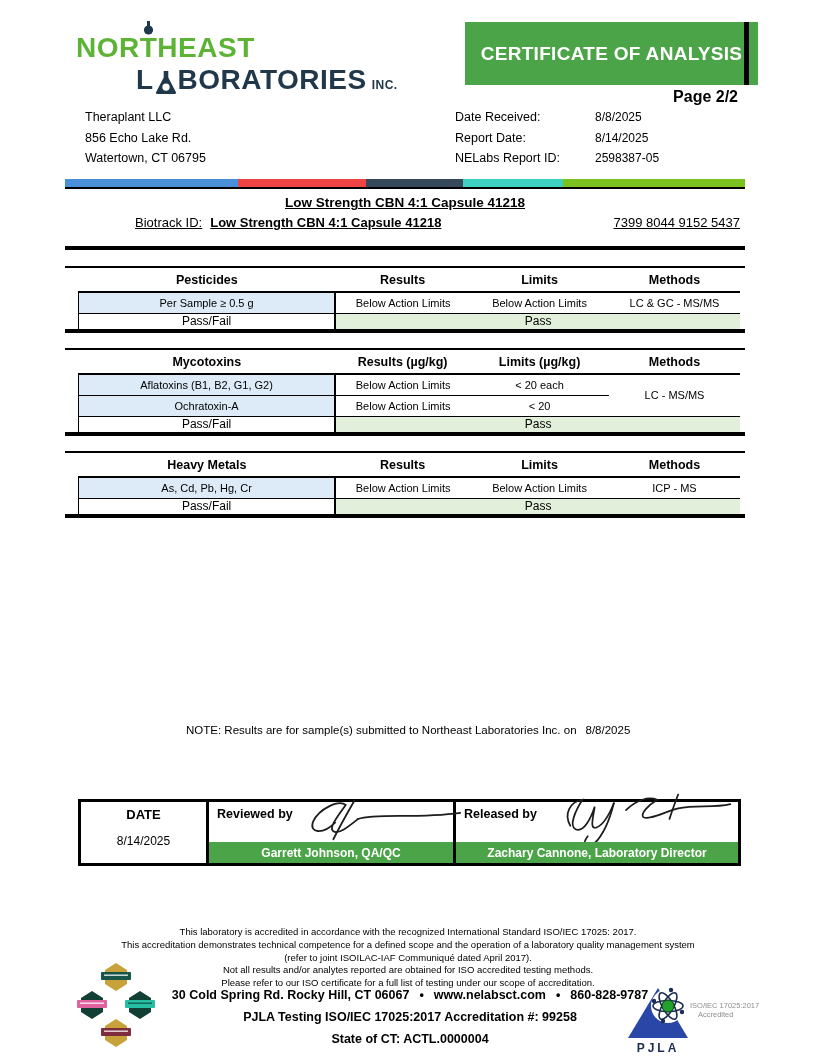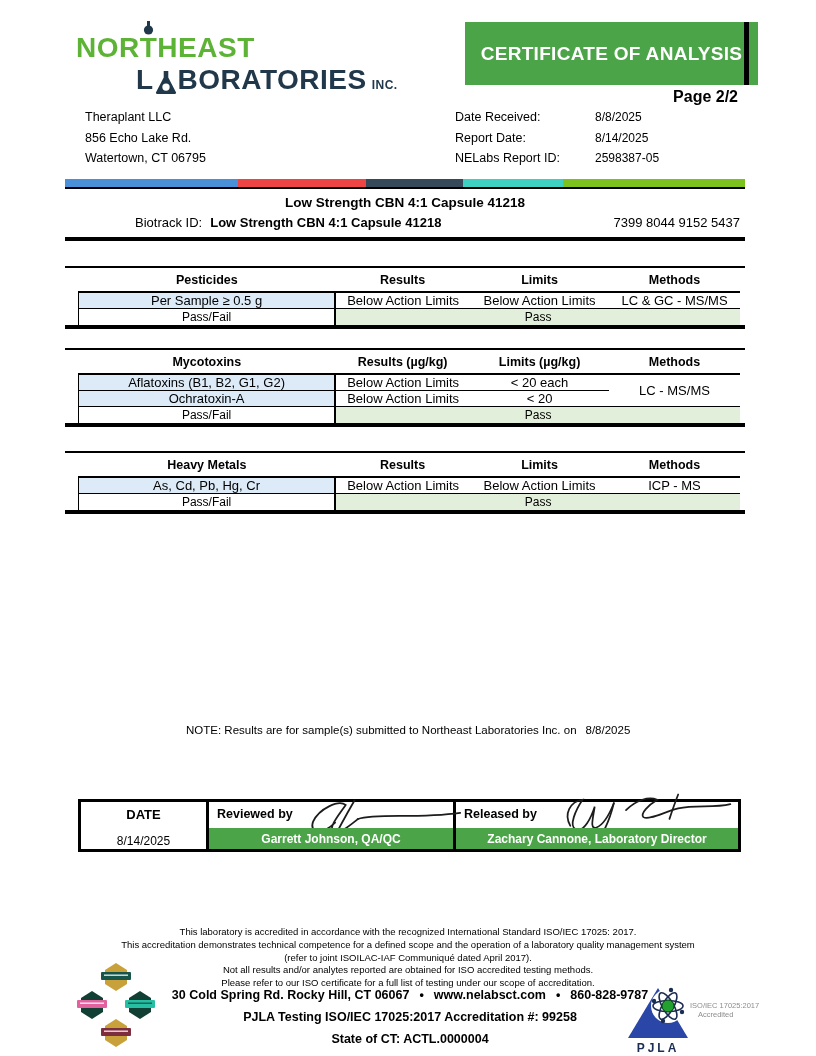--- a/index.html
+++ b/index.html
@@ -35,47 +35,47 @@
 
   
   .colorbar{position:absolute;left:65px;top:179px;width:680px;height:10px;display:flex;border-bottom:2px solid #000;}
   .colorbar span{height:100%;display:block;}
   .seg1{width:25.5%;background:var(--bar-blue);}
   .seg2{width:18.8%;background:var(--bar-red);}
   .seg3{width:14.2%;background:var(--bar-navy);}
   .seg4{width:14.8%;background:var(--bar-teal);}
   .seg5{width:26.7%;background:var(--bar-green);}
 
-  .title-block{position:absolute;left:65px;top:195px;width:680px;border-bottom:4px solid #000;padding-bottom:7px;}
+  .title-block{position:absolute;left:65px;top:195px;width:680px;border-bottom:4px solid #000;padding-bottom:16px;text-decoration:underline;}
   .sample-title{text-align:center;font-weight:700;font-size:13.5px;}
   .biotrack-row{display:flex;align-items:baseline;margin-top:5px;font-size:13px;}
   .biotrack-label{margin-left:70px;font-weight:500;}
   .biotrack-value{font-weight:600;margin-left:8px;}
   .biotrack-number{margin-left:auto;margin-right:5px;font-weight:500;}
 
   
   .tbl-block{position:absolute;left:65px;width:680px;border-top:2px solid #000;border-bottom:4px solid #000;}
   .tbl-pesticides{top:266px;}
   .tbl-mycotoxins{top:348px;}
   .tbl-heavymetals{top:451px;}
   table.an{border-collapse:collapse;table-layout:fixed;width:662px;margin-left:13px;}
   table.an th{font-weight:700;font-size:12.5px;text-align:center;height:24px;border-bottom:2.5px solid #000;padding:0;}
-  table.an td{font-size:13px;text-align:center;height:15px;padding:0 2px;}
+  table.an td{font-size:11px;text-align:center;height:21px;padding:0 2px;}
   td.analyte{background:var(--cell-blue);border:1.5px solid #000;border-right:2px solid #000;}
   td.b-thin{border-bottom:1px solid #000;}
   tr.pass-row td{height:16px;font-size:12px;}
   td.passlabel{background:#fff;border-left:1.5px solid #000;border-right:2px solid #000;}
   td.passvalue{background:var(--cell-green);border-top:1px solid #000;}
 
   
   .note{position:absolute;left:186px;top:724px;font-size:11.5px;}
   .note-date{margin-left:9px;}
 
   
-  .sig-table{position:absolute;left:78px;top:799px;width:663px;height:53px;border:3px solid #000;display:flex;}
+  .sig-table{position:absolute;left:78px;top:799px;width:663px;height:67px;border:3px solid #000;display:flex;}
   .sig-col-date{width:128px;border-right:3px solid #000;display:flex;flex-direction:column;align-items:center;padding-top:5px;}
   .sig-date-header{font-weight:800;font-size:13px;}
   .sig-date-value{font-size:12px;margin-top:12px;}
   .sig-col{position:relative;border-right:3px solid #000;overflow:visible;padding-left:44px;}
   .sig-col:last-child{border-right:none;}
   .sig-col-reviewed{width:247px;}
   .sig-col-released{flex:1;}
   .sig-label{position:absolute;left:8px;top:5px;font-weight:800;font-size:12.5px;background:transparent;}
   .sig-green{position:absolute;left:0;bottom:0;width:100%;height:21px;background:var(--sig-green);display:flex;align-items:center;justify-content:center;}
   .sig-green span{color:#fff;font-weight:700;font-size:12px;}

